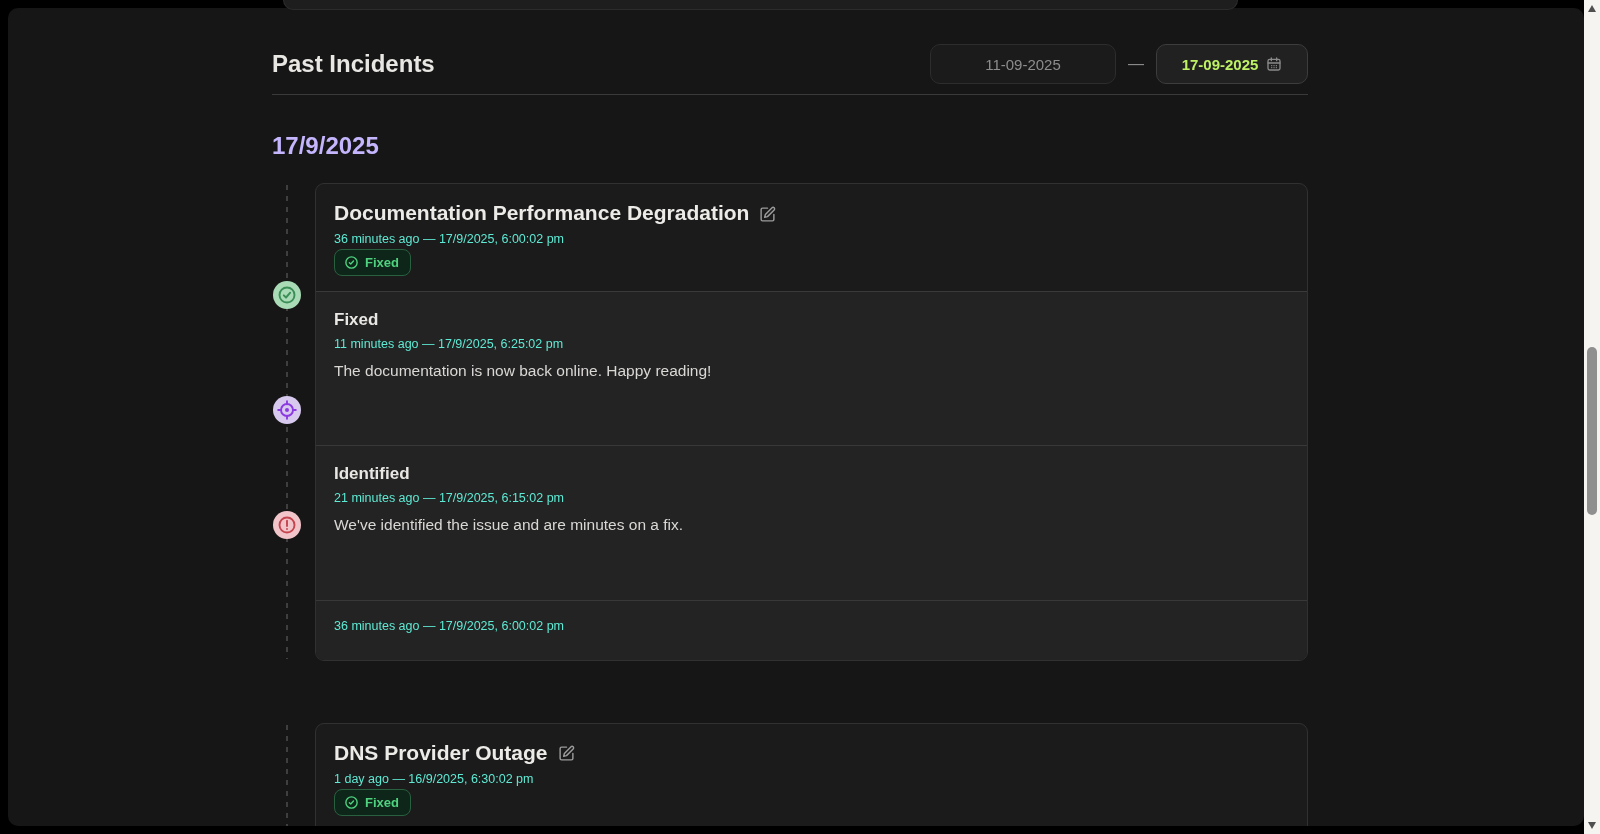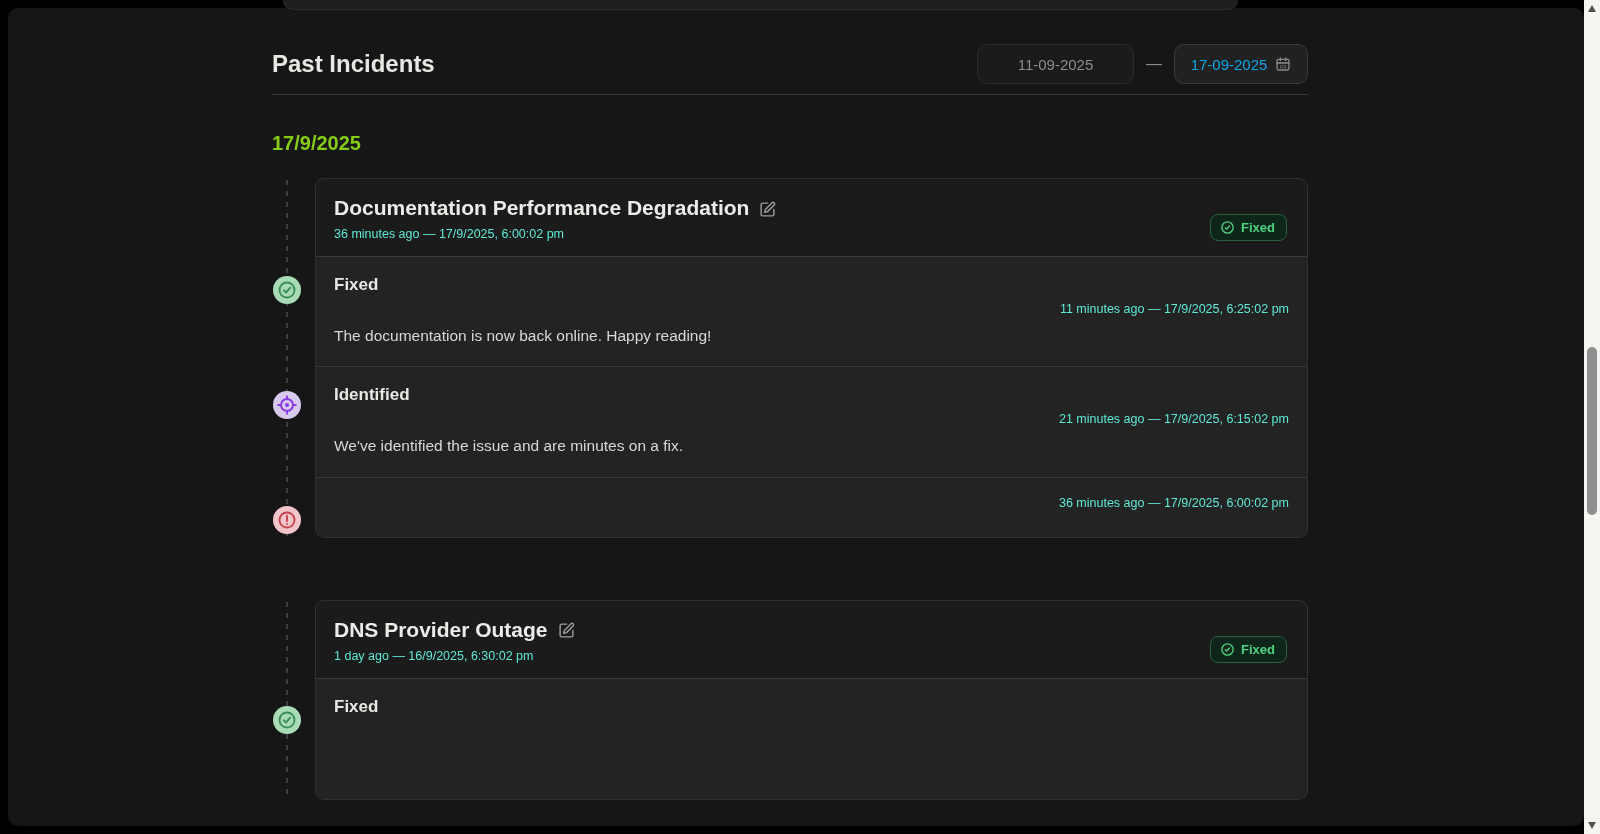--- a/index.html
+++ b/index.html
@@ -25,66 +25,66 @@
   }
 
   
   .page-header { display:flex; justify-content:space-between; align-items:center; margin-top:36px;gap:24px; }
   h1.page-title { margin:0; font-size:24px; font-weight:700; color:#e9e7e3; }
   .date-range { display:flex; align-items:center; }
   .date-input {
     height:40px; display:flex; align-items:center; justify-content:center;
     border-radius:10px; font-size:15px; cursor:pointer;
   }
-  .date-input.start { width:157px; background:#1b1b1b; border:1px solid #2d2d2d; color:#8d8d8d; }
-  .date-input.end   { width:134px; background:#212121; border:1px solid #3d3d3d; color:#0ea5e9; font-weight:400; gap:8px; }
+  .date-input.start { width:186px; background:#1b1b1b; border:1px solid #2d2d2d; color:#8d8d8d; }
+  .date-input.end   { width:152px; background:#212121; border:1px solid #3d3d3d; color:#bef264; font-weight:700; gap:8px; }
   .range-dash { color:#8d8d8d; margin:0 12px; font-size:16px; }
   .cal-icon { width:16px; height:16px; color:#8a8a8a; flex:none; }
 
   hr.main-divider { border:0; border-top:1px solid #3a3a3a; margin:10px 0 0 0; }
 
   
   .day-section { margin-top:37px; }
   .day-section.second { margin-top:62px; }
-  h2.day-date { margin:0 0 23px 0; font-size:20px; font-weight:700; color:#84cc16; }
+  h2.day-date { margin:0 0 23px 0; font-size:24px; font-weight:700; color:#c4b5fd; }
 
   .incident-row { display:flex; position:relative; }
   .timeline-col { width:43px; flex:none; position:relative; }
   .dash-line {
     position:absolute; left:14px; top:2px; bottom:2px; width:2px;
     background:repeating-linear-gradient(to bottom,#3f3f3f 0 5px,transparent 5px 11px);
   }
   .tl-icon { position:absolute; left:1px; width:28px; height:28px; z-index:2; }
   .tl-icon svg { display:block; }
 
   
   .card {
     flex:1; border:1px solid #313131; border-radius:9px;
     background:#1b1b1b; overflow:hidden;
   }
-  .card-head { padding:17px 20px 15px 18px; display:flex; justify-content:space-between; align-items:flex-end; }
+  .card-head { padding:17px 20px 15px 18px; display:flex; justify-content:space-between; align-items:flex-start;flex-direction:column; }
   .title-line { display:flex; align-items:center; gap:10px; }
   h3.incident-title { margin:0; font-size:21px; font-weight:700; color:#edebe8; }
   .edit-btn { width:17px; height:17px; color:#9c9c9c; cursor:pointer; flex:none; margin-top:2px; }
   .meta { font-size:12.5px; color:#5eead4; }
   .card-head .meta { margin-top:7px; }
 
   .badge {
     display:inline-flex; align-items:center; gap:6px; margin-top:3px; flex:none;
     font-size:13px; font-weight:700; color:#4fd27f;
     background:#0d2619; border:1px solid #29603f;
     padding:5px 11px 5px 9px; border-radius:8px;
   }
   .badge svg { width:15px; height:15px; }
 
   .card-body { background:#232323; border-top:1px solid #3a3a3a; }
   .update { padding:18px 18px 19px 18px; }
-  .update + .update { border-top:1px solid #383838; }
+  .update + .update { border-top:1px solid #383838;margin-top:44px; }
   h4.update-status { margin:0 0 7px 0; font-size:17px; font-weight:700; color:#e9e7e4; }
-  .update .meta { margin:0 0 8px 0;text-align:right; }
+  .update .meta { margin:0 0 8px 0; }
   .update p.msg { margin:0; font-size:15.5px; line-height:1.5; color:#dad8d5; max-width:578px; }
 
   
   .scrollbar {
     position:absolute; right:0; top:0; width:16px; height:834px;
     background:#f5f4f1; z-index:10;
   }
   .sb-arrow { position:absolute; left:4px; width:0; height:0; cursor:pointer;
     border-left:4px solid transparent; border-right:4px solid transparent; }
   .sb-arrow.up   { top:5px;    border-bottom:7px solid #4f4f4f; }

